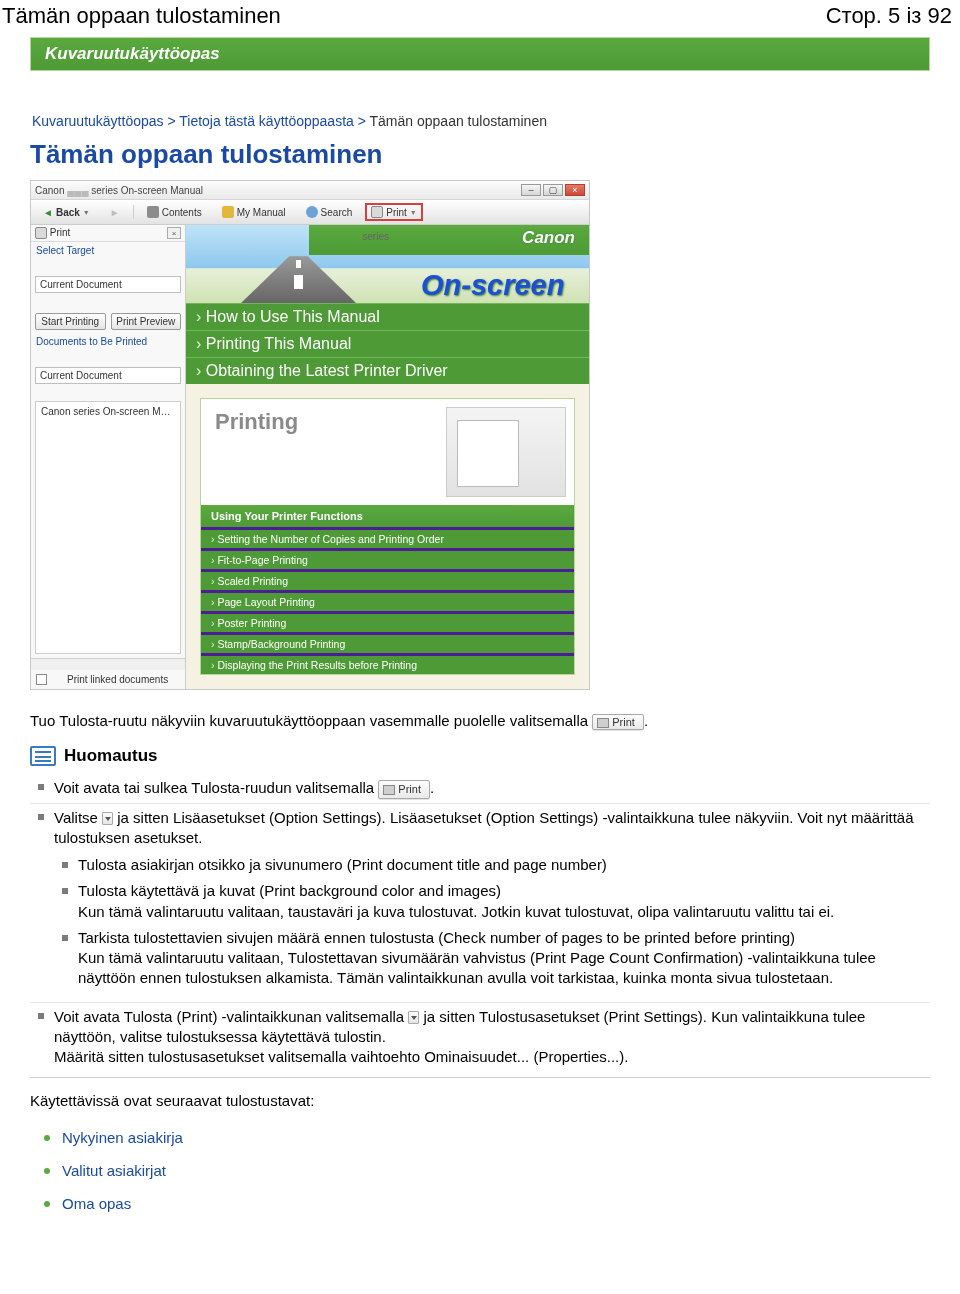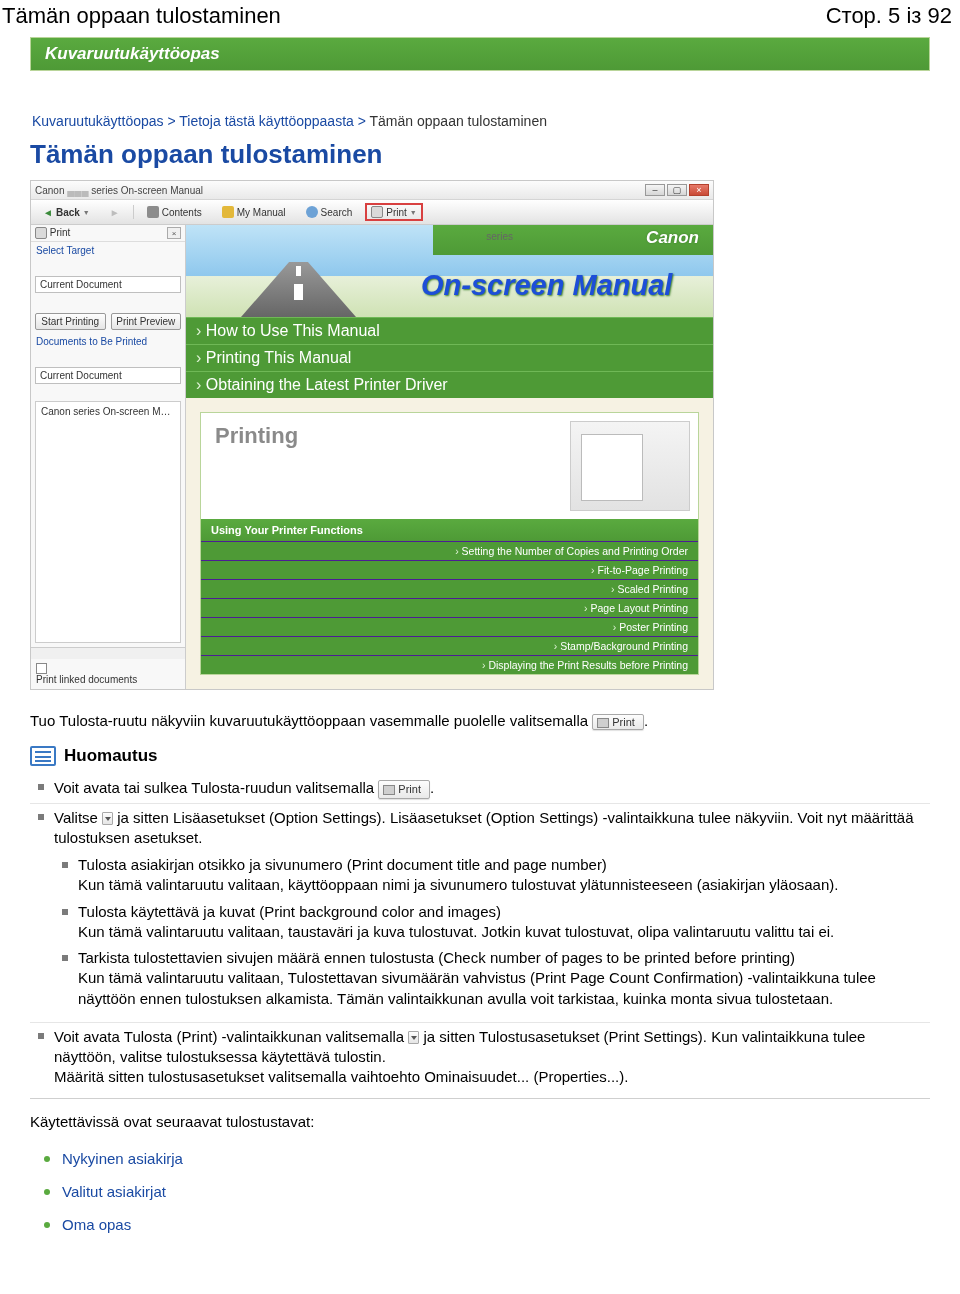--- a/index.html
+++ b/index.html
@@ -40,21 +40,21 @@
   .breadcrumb { font-size: 14px; padding: 6px 2px 10px 2px; margin-top: 36px; }
   .breadcrumb a { color: #1a4aa3; text-decoration: none; }
   .breadcrumb .sep { color: #1a4aa3; }
   .breadcrumb .tail { color: #333; }
 
   .page-title { color: #1a4aa3; font-size: 26px; font-weight: bold; margin: 0 0 10px; }
 
   
   .screenshot-wrap {
     border: 1px solid #c8c8c8;
-    width: 684px; height: 510px;
+    width: 560px; height: 510px;
     background: #fff; margin-bottom: 22px;
     font-size: 10px;
     position: relative;
     display: flex; flex-direction: column;
   }
   .ss-title {
     display:flex; justify-content:space-between; align-items:center;
     padding: 3px 4px;
     background: linear-gradient(#fcfcfc,#e9e9e9);
     border-bottom:1px solid #d5d5d5; font-size:10px; color:#444;
@@ -83,21 +83,21 @@
   }
   .pl-head{display:flex; align-items:center; justify-content:space-between; padding:2px 4px; border-bottom:1px solid #ddd;}
   .pl-head .cl{width:14px;height:12px;border:1px solid #aaa;display:flex;align-items:center;justify-content:center;font-size:8px;color:#555;background:#f0f0f0;}
   .pl-section{padding:3px 5px; color:#1a4aa3;}
   .pl-field{margin:17px 4px; border:1px solid #bfbfbf; background:#fff; padding:2px 4px;}
   .pl-btns{display:flex; gap:5px; padding:3px 4px;}
   .pl-btn{flex:1; border:1px solid #999; background:linear-gradient(#fefefe,#e5e5e5); text-align:center; padding:2px 0; border-radius:2px;}
   .pl-list{flex:1; margin:0 4px 4px 4px; border:1px solid #ccc; background:#fff; padding:2px; overflow:hidden;}
   .pl-list .row{padding:2px 3px; white-space:nowrap; overflow:hidden; text-overflow:ellipsis;}
   .pl-hscroll{height:12px; background:#f0f0f0; border-top:1px solid #ccc;}
-  .pl-check{padding:4px 5px; display:flex; gap:0; flex-direction:column;}
+  .pl-check{padding:4px 5px; display:flex; gap:20px; }
   .pl-check .box{width:11px;height:11px;border:1px solid #888;background:#fff;}
 
   .ss-right{flex:1; position:relative; display:flex; flex-direction:column;}
   .hero{height:138px; position:relative; overflow:hidden; background:#fff;}
   .sky{position:absolute;inset:0;background:linear-gradient(#bfe3f7,#8fc8ed 55%,#e7f0d9 56%,#cfe2b4);}
   .road{position:absolute; left:55px; bottom:0; width:115px; height:60%;
         background:linear-gradient(#999,#666);
         clip-path: polygon(42% 0,58% 0,100% 100%,0 100%);}
   .road:before,.road:after{content:"";position:absolute;background:#fff;}
   .road:before{left:48%;top:8%;width:4%;height:18%;}
@@ -112,21 +112,21 @@
   .section-list .item:before{content:"› "; color:#dff2d5;}
 
   .cream-panel{background:#f6f2e3; flex:1; padding:14px;}
   .cream-inner{border:1px solid #b9d59a; background:#fff;}
   .cream-head{display:flex; justify-content:space-between; align-items:flex-start;}
   .cream-title{font-size:22px; font-weight:bold; color:#8a8a8a; padding:10px 14px 4px;}
   .thumb{width:120px; height:90px; border:1px solid #ccc; margin:8px; background:linear-gradient(#f4f4f4,#e2e2e2); position:relative;}
   .thumb:after{content:""; position:absolute; left:10px; top:12px; width:60px; height:65px; background:#fff; border:1px solid #bbb;}
   .use-header{background:linear-gradient(#5aaa3f,#4e9a36); color:#fff; font-weight:bold; padding:5px 10px; font-size:11px;}
   .use-list{background:#4e9a36; color:#fff; font-size:10.5px;}
-  .use-list .item{padding:3px 10px; border-top:1px solid #4c1d95;text-align:right;}
+  .use-list .item{padding:3px 10px; border-top:3px solid #4c1d95;}
   .use-list .item:before{content:"› "; color:#dff2d5;}
 
   
   .body-para { margin: 12px 0 10px; font-size:15px;}
   .inline-btn {
     display:inline-block; vertical-align:middle;
     border:1px solid #a8a8a8; border-radius:2px;
     background:linear-gradient(#fdfdfd,#e9e9e9);
     font-size:11px; color:#333; padding:1px 8px 1px 4px;
     box-shadow: 0 1px 1px rgba(0,0,0,.12);
@@ -309,21 +309,20 @@
       <span>Voit avata tai sulkea Tulosta-ruudun valitsemalla </span>
       <span class="inline-btn"><span class="pi"></span><span>Print</span></span>.
     </li>
     <li>
       <span>Valitse </span>
       <span class="inline-dd"></span>
       <span> ja sitten Lisäasetukset (Option Settings). Lisäasetukset (Option Settings) -valintaikkuna tulee näkyviin. Voit nyt määrittää tulostuksen asetukset.</span>
       <ul class="square nested-indent" style="margin-top:4px;">
         <li>
           <span>Tulosta asiakirjan otsikko ja sivunumero (Print document title and page number)</span><br>
-          <span>Kun tämä valintaruutu valitaan, käyttöoppaan nimi ja sivunumero tulostuvat ylätunnisteeseen (asiakirjan yläosaan).</span>
         </li>
         <li>
           <span>Tulosta käytettävä ja kuvat (Print background color and images)</span><br>
           <span>Kun tämä valintaruutu valitaan, taustaväri ja kuva tulostuvat. Jotkin kuvat tulostuvat, olipa valintaruutu valittu tai ei.</span>
         </li>
         <li>
           <span>Tarkista tulostettavien sivujen määrä ennen tulostusta (Check number of pages to be printed before printing)</span><br>
           <span>Kun tämä valintaruutu valitaan, Tulostettavan sivumäärän vahvistus (Print Page Count Confirmation) -valintaikkuna tulee näyttöön ennen tulostuksen alkamista. Tämän valintaikkunan avulla voit tarkistaa, kuinka monta sivua tulostetaan.</span>
         </li>
       </ul>

